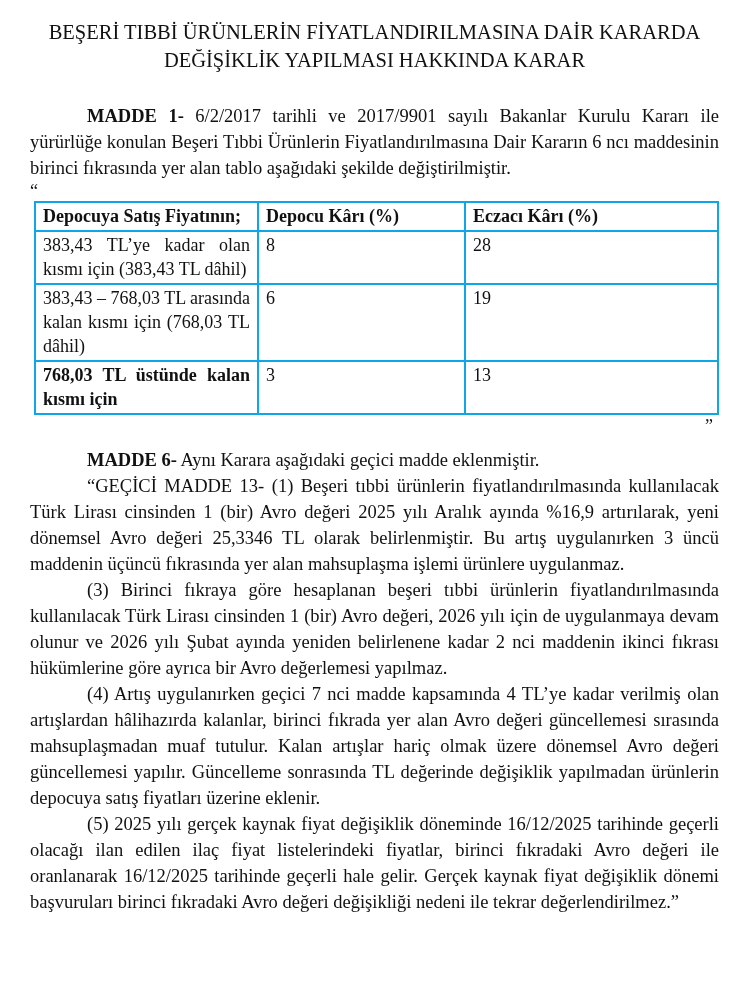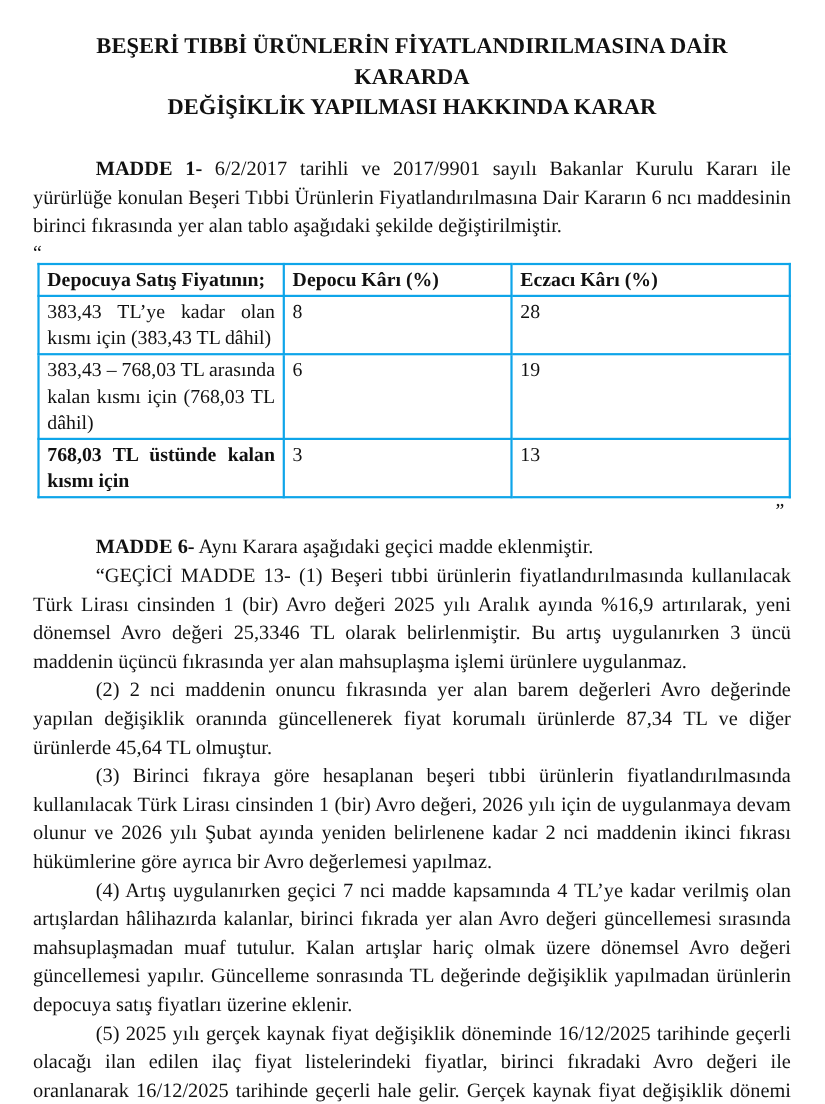--- a/index.html
+++ b/index.html
@@ -17,23 +17,23 @@
     font-family: "Liberation Serif", "DejaVu Serif", serif;
     font-size: 18.5px;
     line-height: 26px;
     box-sizing: border-box;
     padding: 16px 31px 0 30px;
     overflow: hidden;
   }
   .doc-title {
     font-size: 20.5px;
     line-height: 28px;
-    font-weight: bold;
+    font-weight: normal;
     text-align: center;
-    margin: 12px 6px 0 6px;
+    margin: 2px 6px 0 6px;
   }
   p.body-par {
     margin: 0;
     text-align: justify;
     text-indent: 57px;
   }
   p.first-after-title { margin-top: 29px; }
   .lead { font-weight: bold; }
   .quote-open {
     height: 16px;
@@ -117,18 +117,17 @@
         <td class="num-cell">13</td>
       </tr>
     </tbody>
   </table>
 
   <div class="quote-close">”</div>
 
   <p class="body-par"><span class="lead">MADDE 6-</span><span> Aynı Karara aşağıdaki geçici madde eklenmiştir.</span></p>
 
   <p class="body-par">“GEÇİCİ MADDE 13- (1) Beşeri tıbbi ürünlerin fiyatlandırılmasında kullanılacak Türk Lirası cinsinden 1 (bir) Avro değeri 2025 yılı Aralık ayında %16,9 artırılarak, yeni dönemsel Avro değeri 25,3346 TL olarak belirlenmiştir. Bu artış uygulanırken 3 üncü maddenin üçüncü fıkrasında yer alan mahsuplaşma işlemi ürünlere uygulanmaz.</p>
-  <p class="body-par">(2) 2 nci maddenin onuncu fıkrasında yer alan barem değerleri Avro değerinde yapılan değişiklik oranında güncellenerek fiyat korumalı ürünlerde 87,34 TL ve diğer ürünlerde 45,64 TL olmuştur.</p>
   <p class="body-par">(3) Birinci fıkraya göre hesaplanan beşeri tıbbi ürünlerin fiyatlandırılmasında kullanılacak Türk Lirası cinsinden 1 (bir) Avro değeri, 2026 yılı için de uygulanmaya devam olunur ve 2026 yılı Şubat ayında yeniden belirlenene kadar 2 nci maddenin ikinci fıkrası hükümlerine göre ayrıca bir Avro değerlemesi yapılmaz.</p>
   <p class="body-par">(4) Artış uygulanırken geçici 7 nci madde kapsamında 4 TL’ye kadar verilmiş olan artışlardan hâlihazırda kalanlar, birinci fıkrada yer alan Avro değeri güncellemesi sırasında mahsuplaşmadan muaf tutulur. Kalan artışlar hariç olmak üzere dönemsel Avro değeri güncellemesi yapılır. Güncelleme sonrasında TL değerinde değişiklik yapılmadan ürünlerin depocuya satış fiyatları üzerine eklenir.</p>
   <p class="body-par">(5) 2025 yılı gerçek kaynak fiyat değişiklik döneminde 16/12/2025 tarihinde geçerli olacağı ilan edilen ilaç fiyat listelerindeki fiyatlar, birinci fıkradaki Avro değeri ile oranlanarak 16/12/2025 tarihinde geçerli hale gelir. Gerçek kaynak fiyat değişiklik dönemi başvuruları birinci fıkradaki Avro değeri değişikliği nedeni ile tekrar değerlendirilmez.”</p>
 
 </div>
 
 </body></html>

